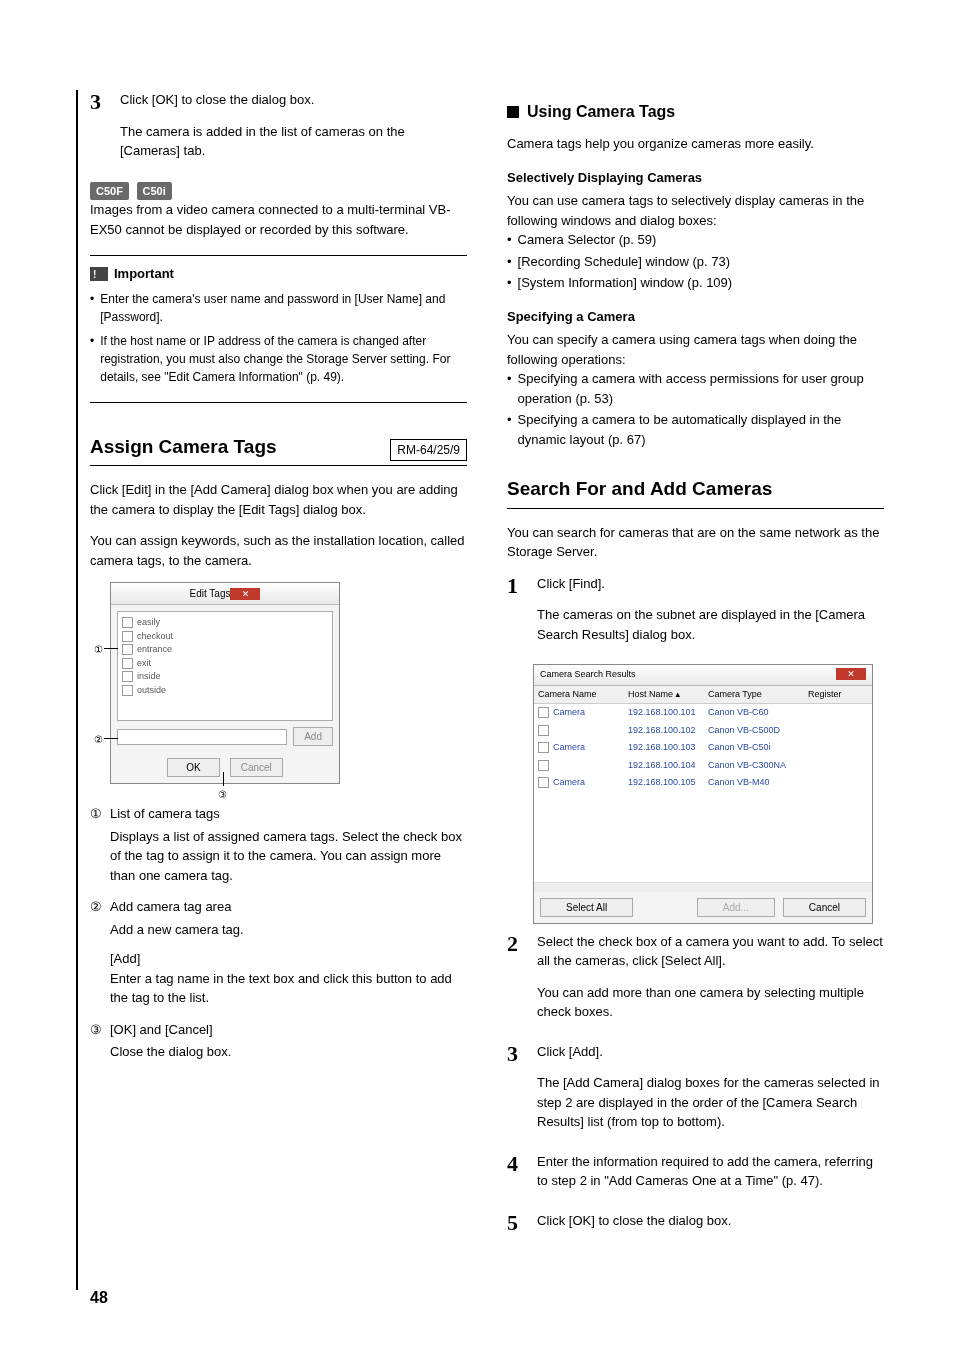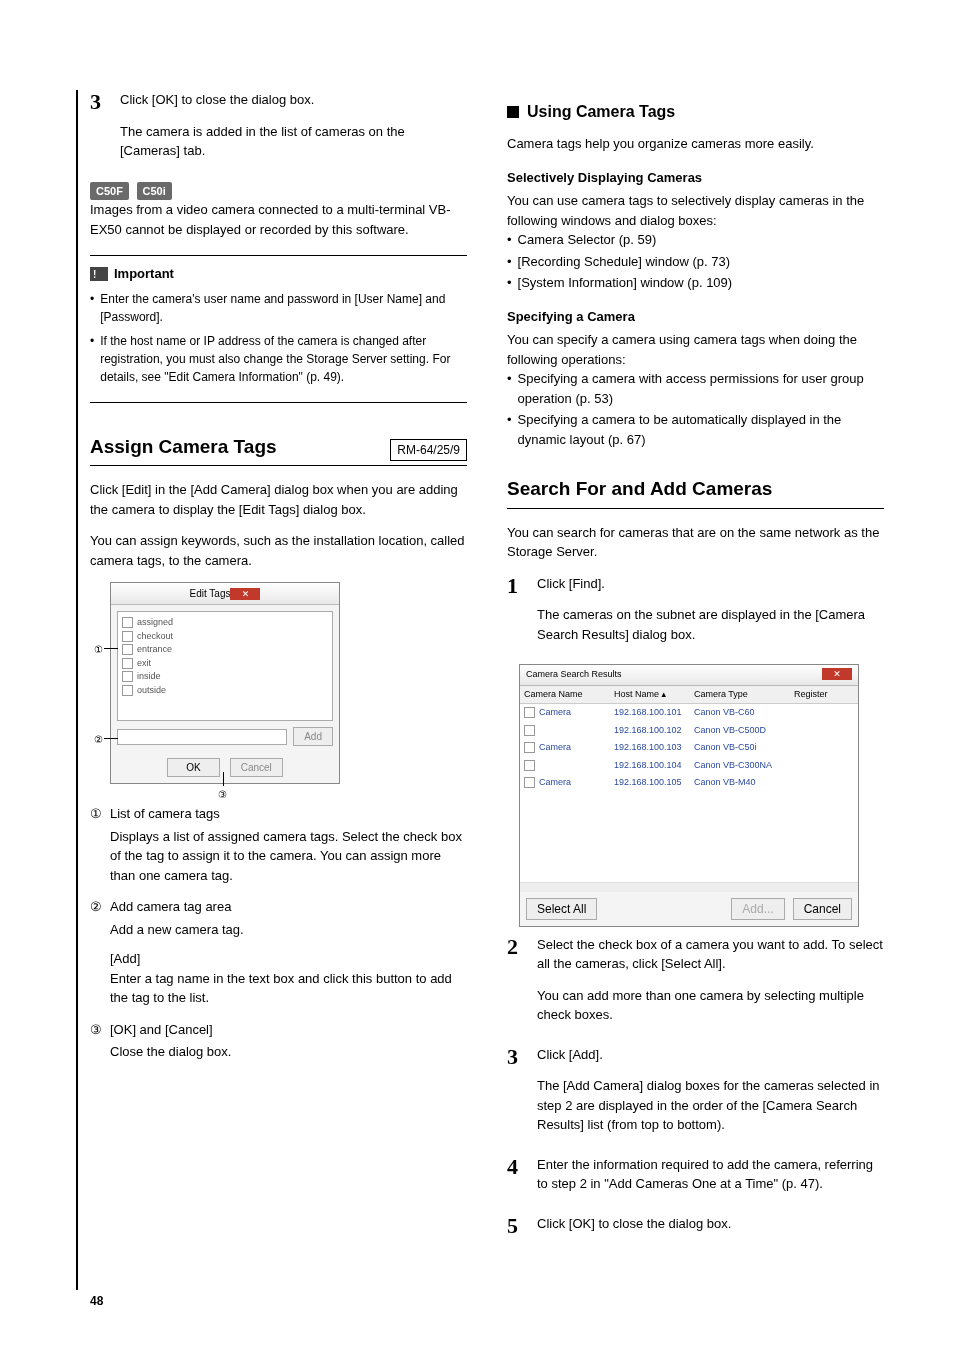--- a/index.html
+++ b/index.html
@@ -114,21 +114,21 @@
   .h3 { font-weight: bold; font-size: 16px; }
   .para { margin-bottom: 12px; }
   .bullets { list-style: none; margin-bottom: 14px; }
   .bullets li { display: flex; gap: 6px; margin-bottom: 2px; }
   .bullets li .dot { flex-shrink: 0; }
   .sub-hdr { font-weight: bold; margin-bottom: 4px; margin-top: 14px; }
   .page-num {
     position: absolute;
     left: 90px;
     bottom: 40px;
-    font-size: 12px;
+    font-size: 16px;
     font-weight: bold;
   }
 
   
   .edit-tags-wrap { position: relative; margin: 10px 0 20px 20px; }
   .edit-tags {
     width: 230px;
     border: 1px solid #888;
     background: #f4f4f4;
     font-size: 10px;
@@ -256,22 +256,22 @@
   .csr-footer {
     display: flex;
     justify-content: space-between;
     padding: 6px;
     background: #f4f4f4;
   }
   .csr-footer .right { display: flex; gap: 8px; }
   .csr-btn {
     border: 1px solid #aaa;
     background: #eee;
-    padding: 1px 10px;
-    font-size: 12px;
+    padding: 1px 25px;
+    font-size: 10px;
   }
   .csr-btn.disabled { color: #aaa; }
 </style>
 </head>
 <body>
 
 <div class="left-edge"></div>
 
 <div class="page">
 
@@ -322,21 +322,21 @@
       <span class="callout-num" style="left:108px; top:205px;">③</span>
       <span class="callout-line-v" style="left:113px; top:190px; height:14px;"></span>
 
       <div class="edit-tags">
         <div class="et-title">
           <span>Edit Tags</span>
           <span class="et-close">✕</span>
         </div>
         <div class="et-body">
           <div class="et-list">
-            <div>assigned</div>
+            <div>easily</div>
             <div>checkout</div>
             <div>entrance</div>
             <div>exit</div>
             <div>inside</div>
             <div>outside</div>
           </div>
           <div class="et-addrow">
             <div class="et-input"></div>
             <div class="et-btn">Add</div>
           </div>
@@ -418,21 +418,21 @@
     <div class="para">You can search for cameras that are on the same network as the Storage Server.</div>
 
     <div class="step-row">
       <div class="step-num">1</div>
       <div class="step-body">
         <div class="step-main">Click [Find].</div>
         <div class="step-sub">The cameras on the subnet are displayed in the [Camera Search Results] dialog box.</div>
       </div>
     </div>
 
-    <div class="csr" style="margin-left:12px;">
+    <div class="csr" style="margin-left:26px;">
       <div class="csr-title">
         <span>Camera Search Results</span>
         <span class="et-close">✕</span>
       </div>
       <div class="csr-body">
         <div class="csr-head">
           <div class="c1">Camera Name</div>
           <div class="c2">Host Name ▴</div>
           <div class="c3">Camera Type</div>
           <div class="c4">Register</div>

